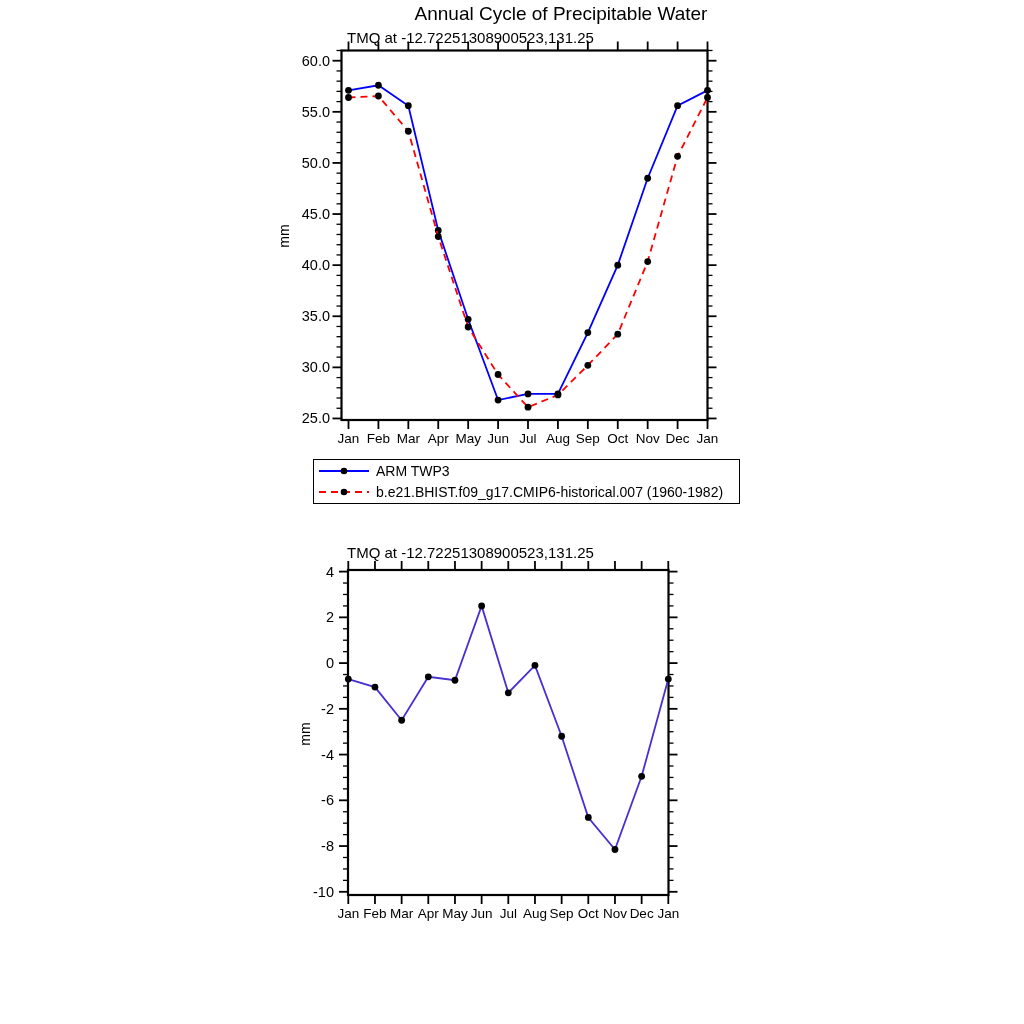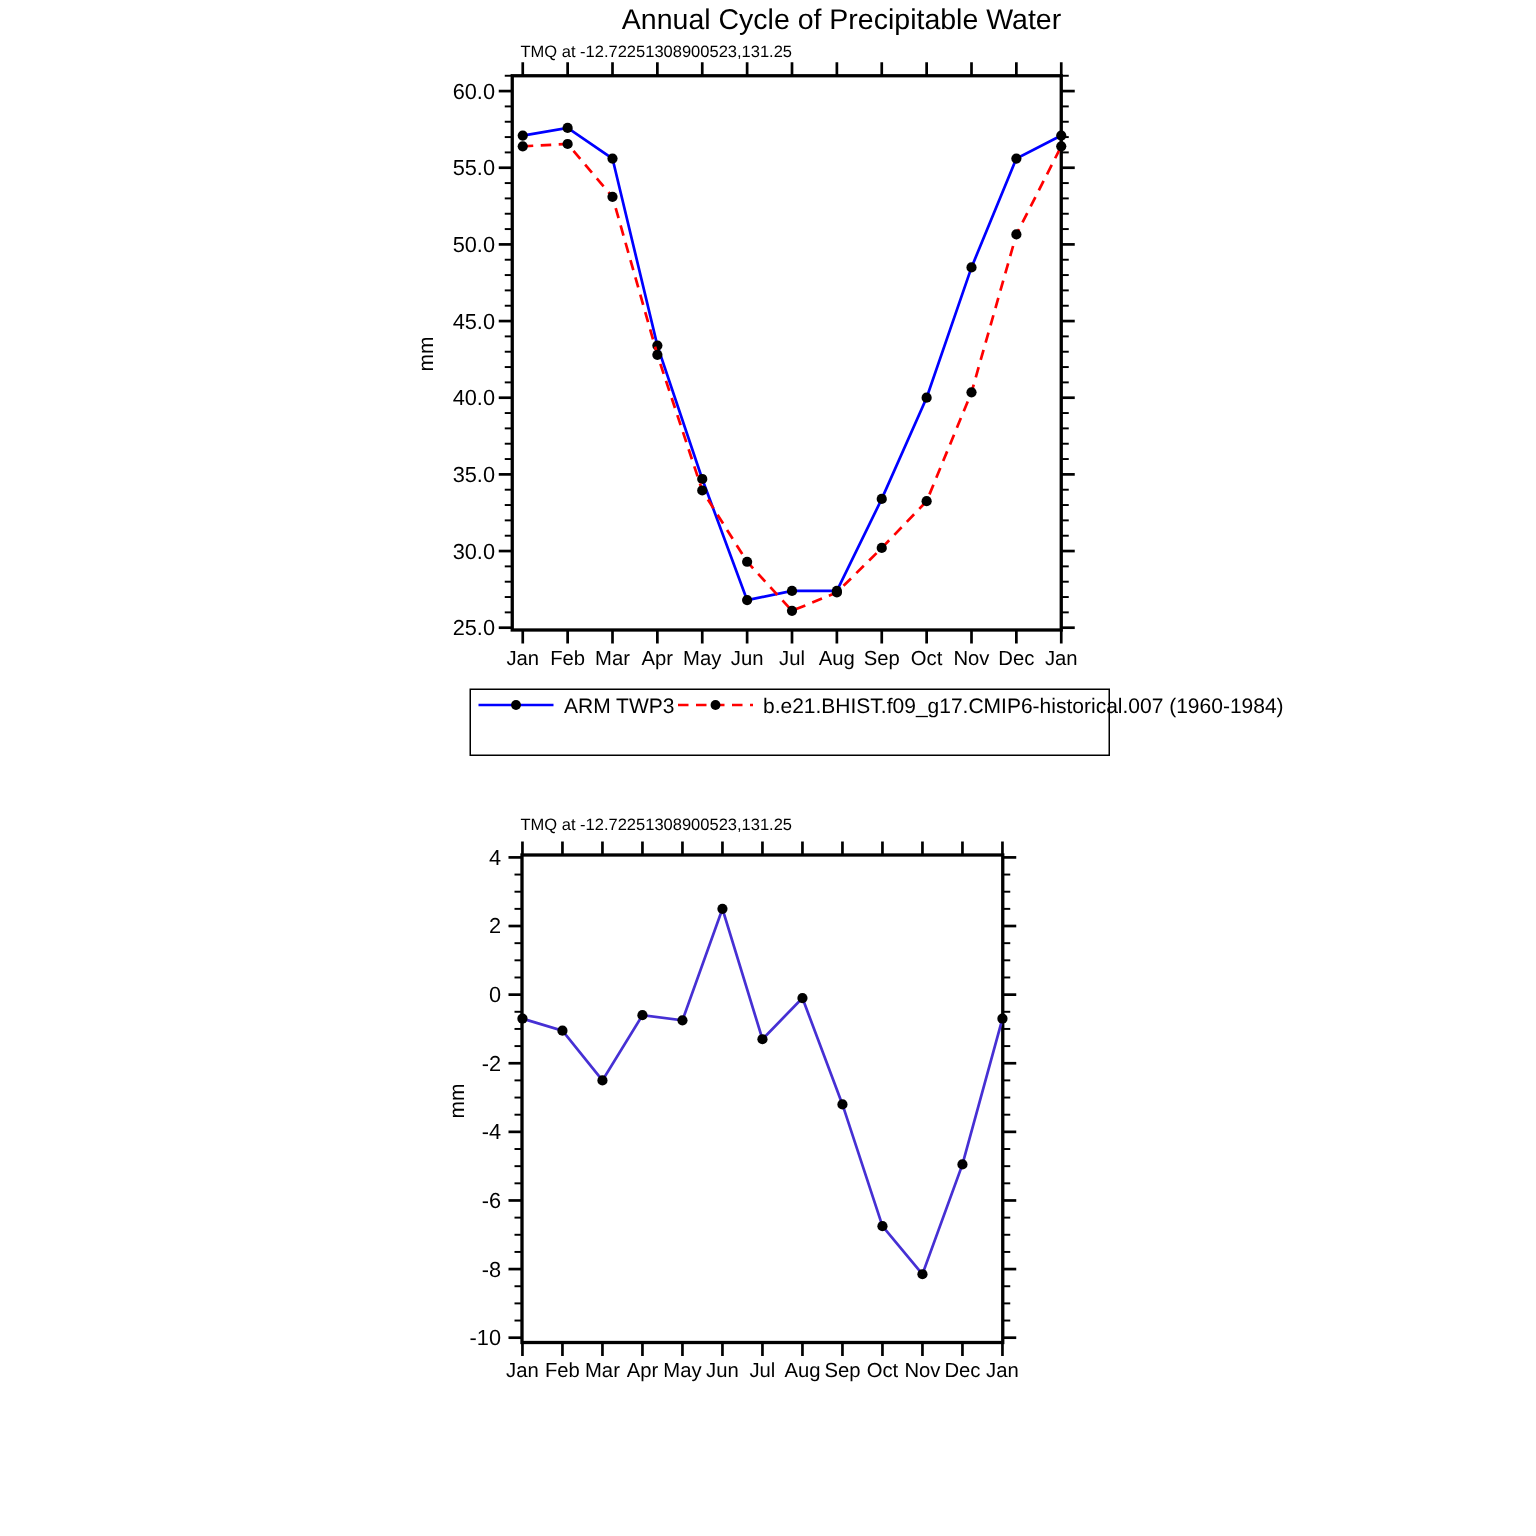--- a/index.html
+++ b/index.html
@@ -2,32 +2,32 @@
 <html><head>
 <meta charset="utf-8">
 <style>
   html,body{margin:0;padding:0;background:#ffffff;}
   .page{
     position:relative;width:1024px;height:1024px;background:#ffffff;overflow:hidden;
     font-family:"Liberation Sans", sans-serif;color:#000;
   }
   .chart-svg{position:absolute;left:0;top:0;}
   .fig-title{position:absolute;font-weight:normal;font-size:19px;text-align:center;white-space:nowrap;}
-  .fig-subtitle{position:absolute;font-size:11px;white-space:nowrap;}
+  .fig-subtitle{position:absolute;font-size:15px;white-space:nowrap;}
   .t1{left:341px;width:440px;top:3px;}
   .st1{left:347px;top:29px;}
   .t2{left:248px;width:520px;top:520px;}
   .st2{left:347px;top:544px;}
   .ylab{position:absolute;font-size:14px;transform:rotate(-90deg);transform-origin:center;}
   .ylab1{left:272px;top:228px;}
   .ylab2{left:293px;top:726px;}
   .legend{
     position:absolute;left:313px;top:459px;width:427px;height:45px;
     border:1.5px solid #000;box-sizing:border-box;
-    display:flex;justify-content:space-evenly;padding-left:3px;background:#fff;
+    display:flex;flex-direction:column;justify-content:space-evenly;padding-left:3px;background:#fff;
   }
   .legend-row{display:flex;align-items:center;height:20px;}
   .legend-label{font-size:14px;white-space:nowrap;margin-left:3px;}
   .swatch{flex:0 0 auto;}
 </style>
 </head>
 <body>
 
 <div class="page">
 
@@ -318,20 +318,20 @@
           <line x1="2" y1="6" x2="52" y2="6" stroke="#0000ff" stroke-width="1.8"></line>
           <circle cx="27" cy="6" r="3.3" fill="#000000"></circle>
         </svg>
       <span class="legend-label">ARM TWP3</span>
     </div>
     <div class="legend-row">
       <svg class="swatch" width="56" height="12">
           <line x1="2" y1="6" x2="52" y2="6" stroke="#ff0000" stroke-width="1.8" stroke-dasharray="7 5"></line>
           <circle cx="27" cy="6" r="3.3" fill="#000000"></circle>
         </svg>
-      <span class="legend-label">b.e21.BHIST.f09_g17.CMIP6-historical.007 (1960-1984)</span>
+      <span class="legend-label">b.e21.BHIST.f09_g17.CMIP6-historical.007 (1960-1982)</span>
     </div>
   </div>
 
   <div class="fig-subtitle st2">TMQ at -12.72251308900523,131.25</div>
   <div class="ylab ylab2">mm</div>
 
 </div>
 
 </body></html>

